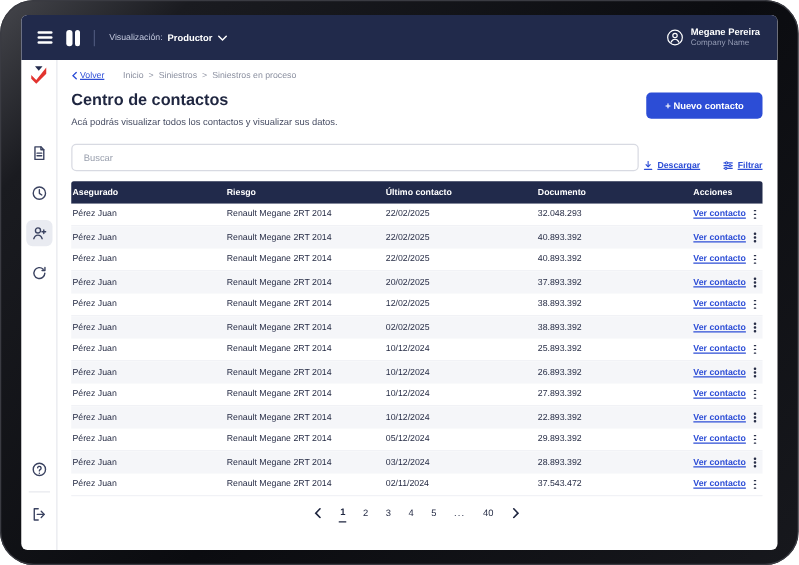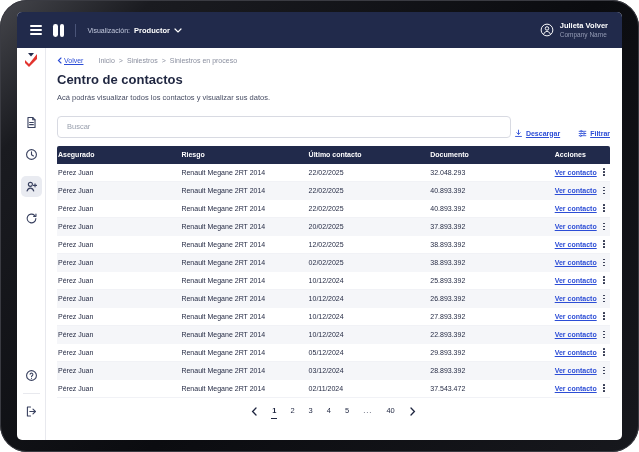--- a/index.html
+++ b/index.html
@@ -122,21 +122,21 @@
             <path d="M1 1l3 3 3-3" stroke="#fff" stroke-width="1.2" fill="none" stroke-linecap="round"></path>
           </svg>
       </div>
       <div class="user">
         <svg width="14" height="14" viewBox="0 0 16 16">
           <circle cx="8" cy="8" r="6.7" stroke="#fff" stroke-width="1.1" fill="none"></circle>
           <circle cx="8" cy="6.2" r="2" stroke="#fff" stroke-width="1.1" fill="none"></circle>
           <path d="M4.4 12.3c.8-1.8 2.1-2.7 3.6-2.7s2.8.9 3.6 2.7" stroke="#fff" stroke-width="1.1" fill="none" stroke-linecap="round"></path>
         </svg>
         <div class="user-text">
-          <span class="user-name">Julieta Volver</span>
+          <span class="user-name">Megane Pereira</span>
           <span class="company">Company Name</span>
         </div>
       </div>
     </div>
 
     <div class="bodyrow">
 
       <div class="sidebar">
         <svg width="16" height="16" viewBox="0 0 16 16">
           <polygon points="5,1 11,1 8,4.6" fill="#232b4d"></polygon>
@@ -206,20 +206,21 @@
             <span>&gt;</span>
             <span class="crumb current">Siniestros en proceso</span>
           </div>
         </div>
 
         <div class="header-row">
           <div>
             <div class="page-title">Centro de contactos</div>
             <div class="subtitle">Acá podrás visualizar todos los contactos y visualizar sus datos.</div>
           </div>
+          <button class="new-btn">+  Nuevo contacto</button>
         </div>
 
         <div class="toolbar">
           <div class="search-wrap">
             <input type="text" placeholder="Buscar" style="">
           </div>
           <div class="tool-links">
             <div class="tool-link">
               <svg width="9" height="9" viewBox="0 0 14 14" stroke="#2c4dd6" stroke-width="1.4" fill="none" stroke-linecap="round" stroke-linejoin="round">
                 <path d="M7 1.8v6.4"></path>

